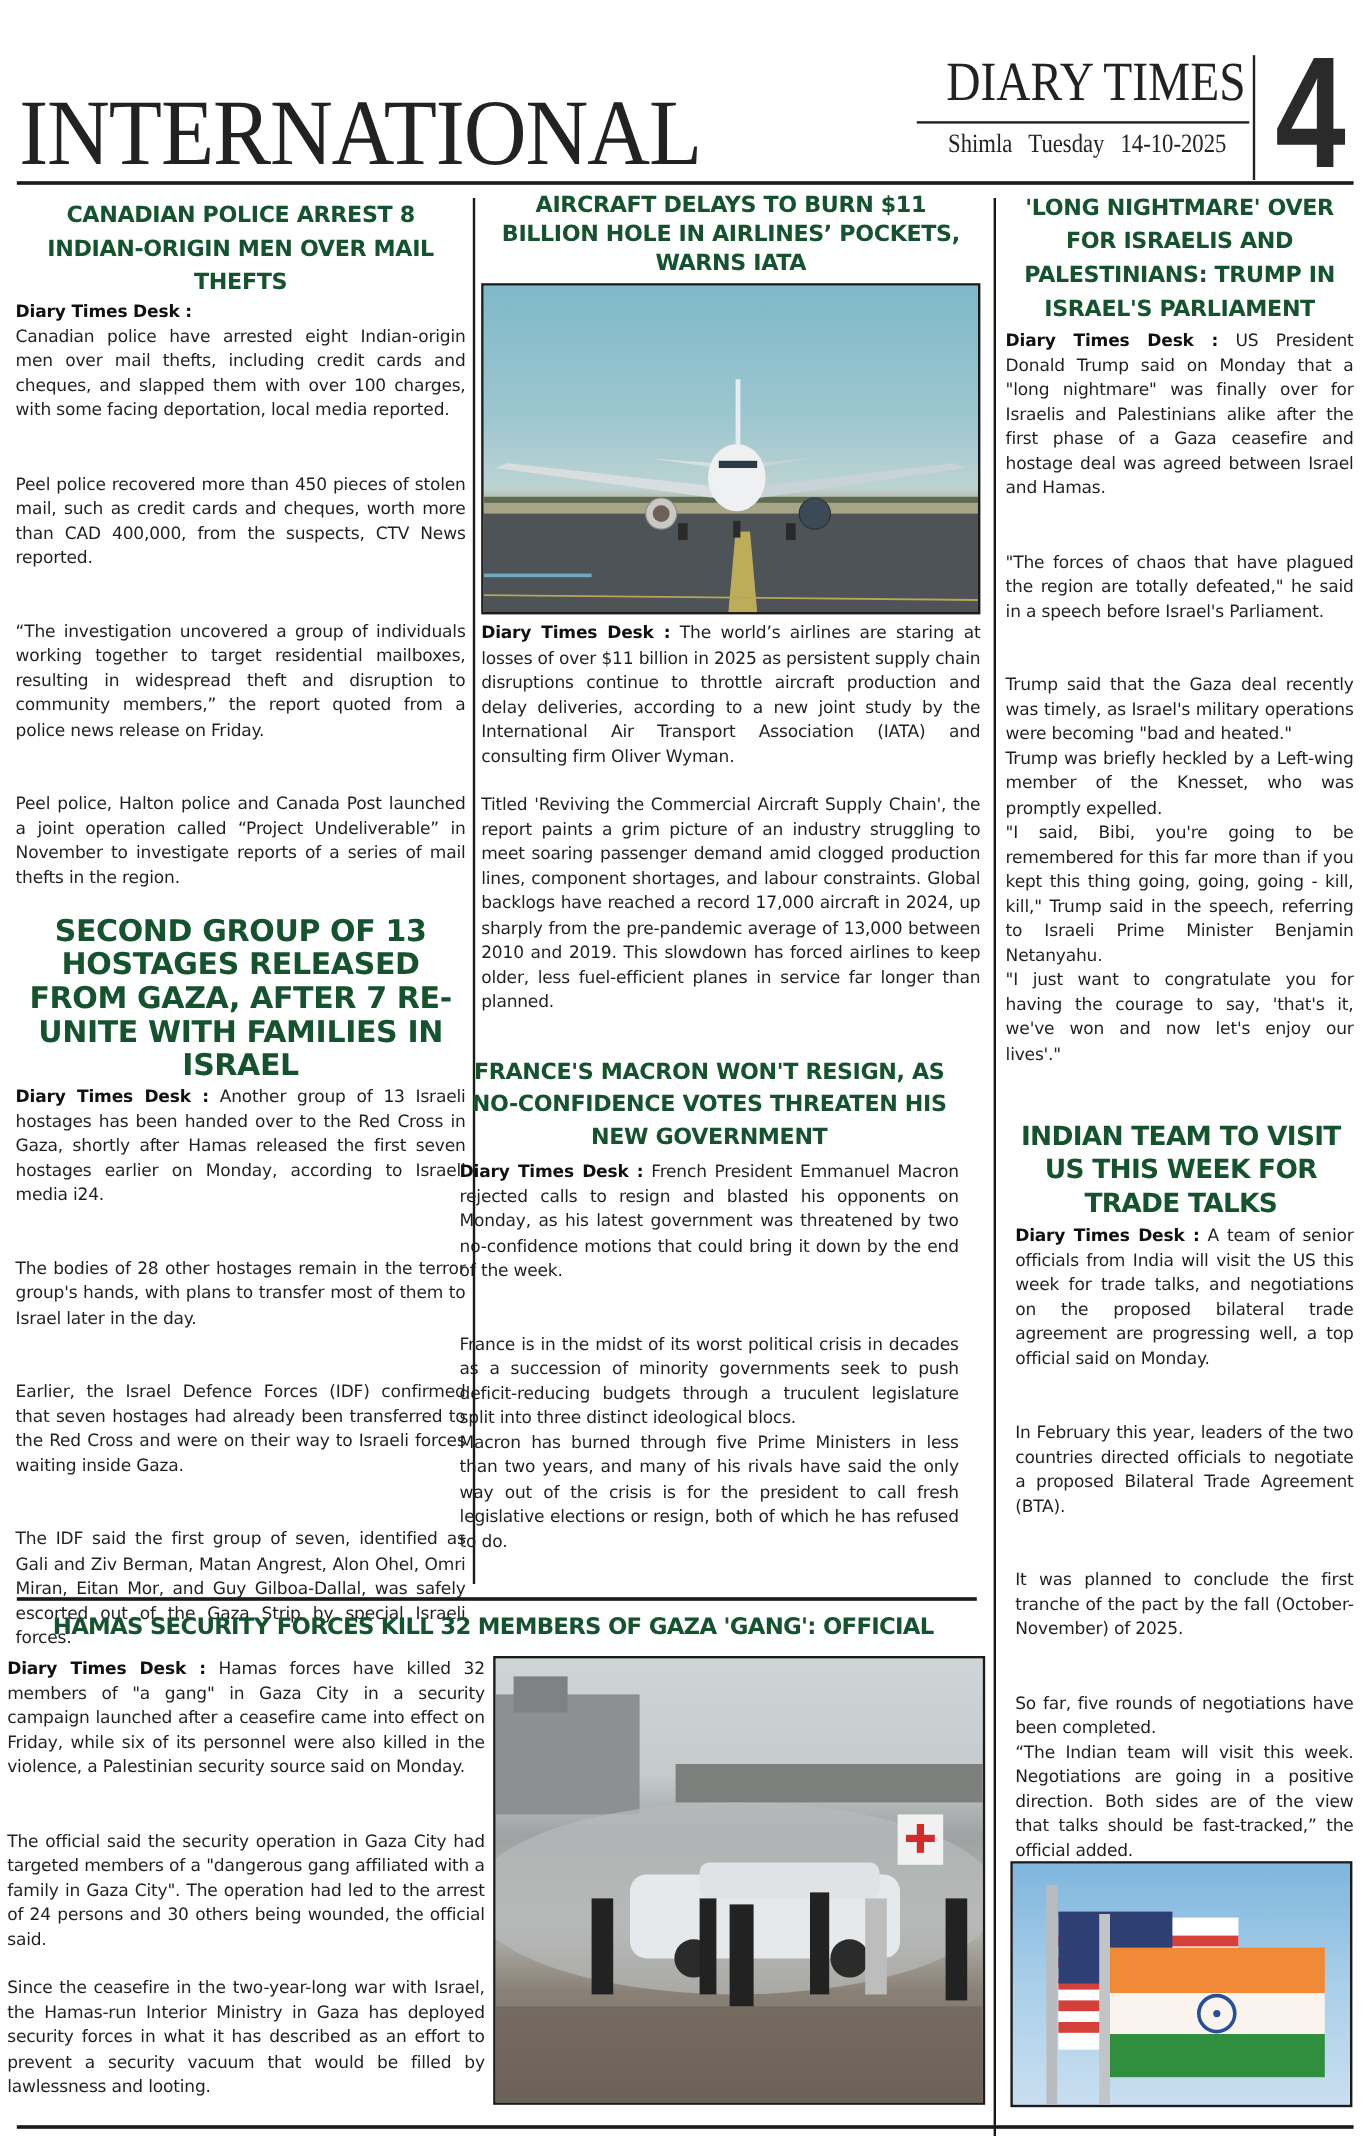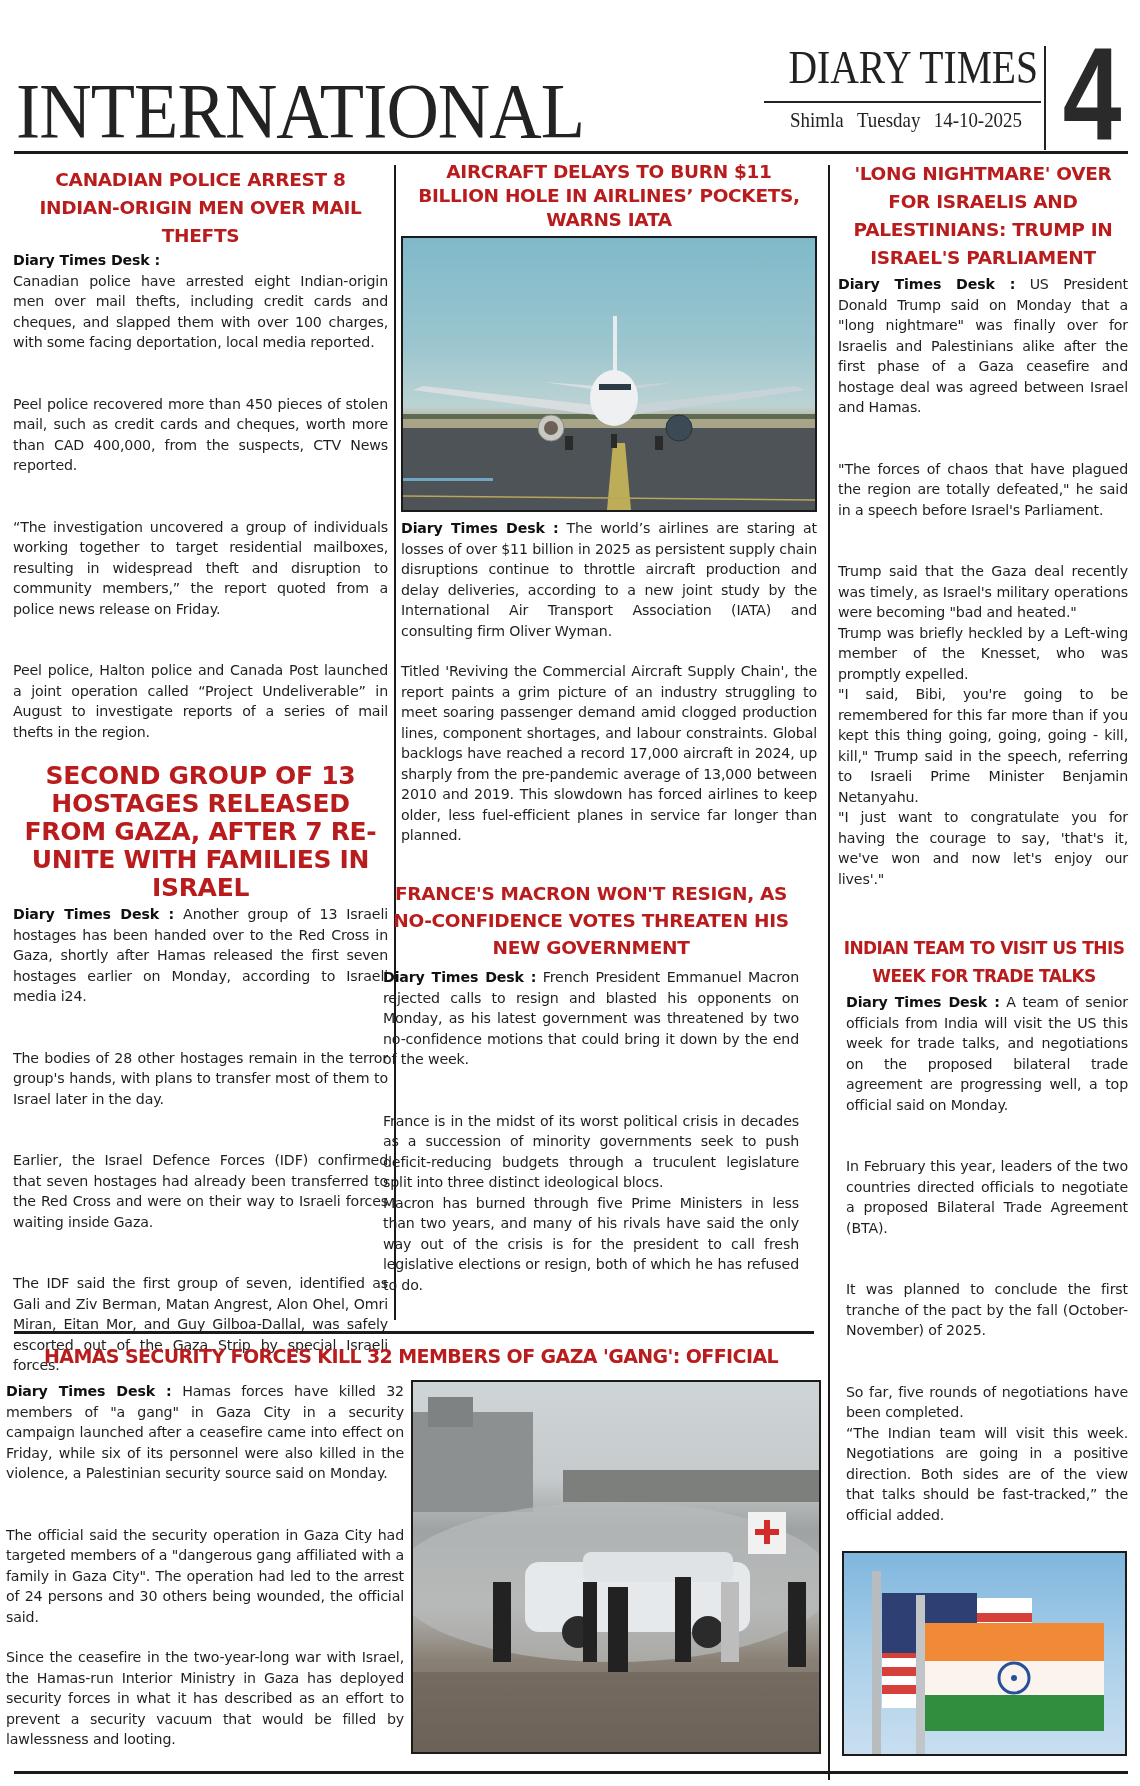--- a/index.html
+++ b/index.html
@@ -34,21 +34,21 @@
     transform: scaleX(0.8); transform-origin: center top;
   }
   .top-rule { left: 14px; top: 151px; width: 1114px; height: 3px; background: #1a1a1a; }
 
   
   .col-sep { width: 2px; background: #1a1a1a; }
 
   
   .article { position: absolute; }
   .headline {
-    font-family: "DejaVu Sans", sans-serif; font-weight: bold; color: #b91c1c;
+    font-family: "DejaVu Sans", sans-serif; font-weight: bold; color: #14532d;
     text-align: center; font-size: 18px; line-height: 28px; letter-spacing: -0.3px;
   }
   .body-text {
     font-family: "DejaVu Sans", sans-serif; font-size: 14.2px; line-height: 20.5px;
     text-align: justify; color: #1f1f1f; letter-spacing: -0.15px;
   }
   .body-text p { margin: 0; }
   .body-text .gap { height: 41px; }
   .body-text .gap-s { height: 20px; }
   .byline { font-weight: bold; color: #111; }
@@ -91,21 +91,21 @@
 <article class="article" style="left:13px; top:166px; width:375px;">
   <h2 class="headline" style="font-size:18.5px; line-height:28px; padding:0 12px;">CANADIAN POLICE ARREST 8 INDIAN-ORIGIN MEN OVER MAIL THEFTS</h2>
   <div class="body-text" style="margin-top:0;">
     <p><span class="byline">Diary Times Desk :</span></p>
     <p>Canadian police have arrested eight Indian-origin men over mail thefts, including credit cards and cheques, and slapped them with over 100 charges, with some facing deportation, local media reported.</p>
     <div class="gap"></div>
     <p>Peel police recovered more than 450 pieces of stolen mail, such as credit cards and cheques, worth more than CAD 400,000, from the suspects, CTV News reported.</p>
     <div class="gap"></div>
     <p>“The investigation uncovered a group of individuals working together to target residential mailboxes, resulting in widespread theft and disruption to community members,” the report quoted from a police news release on Friday.</p>
     <div class="gap"></div>
-    <p>Peel police, Halton police and Canada Post launched a joint operation called “Project Undeliverable” in August to investigate reports of a series of mail thefts in the region.</p>
+    <p>Peel police, Halton police and Canada Post launched a joint operation called “Project Undeliverable” in November to investigate reports of a series of mail thefts in the region.</p>
   </div>
 </article>
 
 <article class="article" style="left:13px; top:762px; width:375px;">
   <h2 class="headline" style="font-size:25px; line-height:28px; padding:0 10px;">SECOND GROUP OF 13 HOSTAGES RELEASED FROM GAZA, AFTER 7 RE-UNITE WITH FAMILIES IN ISRAEL</h2>
   <div class="body-text" style="margin-top:2px;">
     <p><span class="byline">Diary Times Desk :</span> <span>Another group of 13 Israeli hostages has been handed over to the Red Cross in Gaza, shortly after Hamas released the first seven hostages earlier on Monday, according to Israeli media i24.</span></p>
     <div class="gap"></div>
     <p>The bodies of 28 other hostages remain in the terror group's hands, with plans to transfer most of them to Israel later in the day.</p>
     <div class="gap"></div>
@@ -167,21 +167,21 @@
     <p>"The forces of chaos that have plagued the region are totally defeated," he said in a speech before Israel's Parliament.</p>
     <div class="gap"></div>
     <p>Trump said that the Gaza deal recently was timely, as Israel's military operations were becoming "bad and heated."</p>
     <p>Trump was briefly heckled by a Left-wing member of the Knesset, who was promptly expelled.</p>
     <p>"I said, Bibi, you're going to be remembered for this far more than if you kept this thing going, going, going - kill, kill," Trump said in the speech, referring to Israeli Prime Minister Benjamin Netanyahu.</p>
     <p>"I just want to congratulate you for having the courage to say, 'that's it, we've won and now let's enjoy our lives'."</p>
   </div>
 </article>
 
 <article class="article" style="left:838px; top:934px; width:292px;">
-  <h2 class="headline" style="font-size:17px; line-height:28px; padding:0 2px; letter-spacing:-0.6px;">INDIAN TEAM TO VISIT US THIS WEEK FOR TRADE TALKS</h2>
+  <h2 class="headline" style="font-size:22px; line-height:28px; padding:0 2px; letter-spacing:-0.6px;">INDIAN TEAM TO VISIT US THIS WEEK FOR TRADE TALKS</h2>
   <div class="body-text" style="margin-top:2px; padding-left:8px; padding-right:2px;">
     <p><span class="byline">Diary Times Desk :</span> <span>A team of senior officials from India will visit the US this week for trade talks, and negotiations on the proposed bilateral trade agreement are progressing well, a top official said on Monday.</span></p>
     <div class="gap"></div>
     <p>In February this year, leaders of the two countries directed officials to negotiate a proposed Bilateral Trade Agreement (BTA).</p>
     <div class="gap"></div>
     <p>It was planned to conclude the first tranche of the pact by the fall (October-November) of 2025.</p>
     <div class="gap"></div>
     <p>So far, five rounds of negotiations have been completed.</p>
     <p>“The Indian team will visit this week. Negotiations are going in a positive direction. Both sides are of the view that talks should be fast-tracked,” the official added.</p>
   </div>

